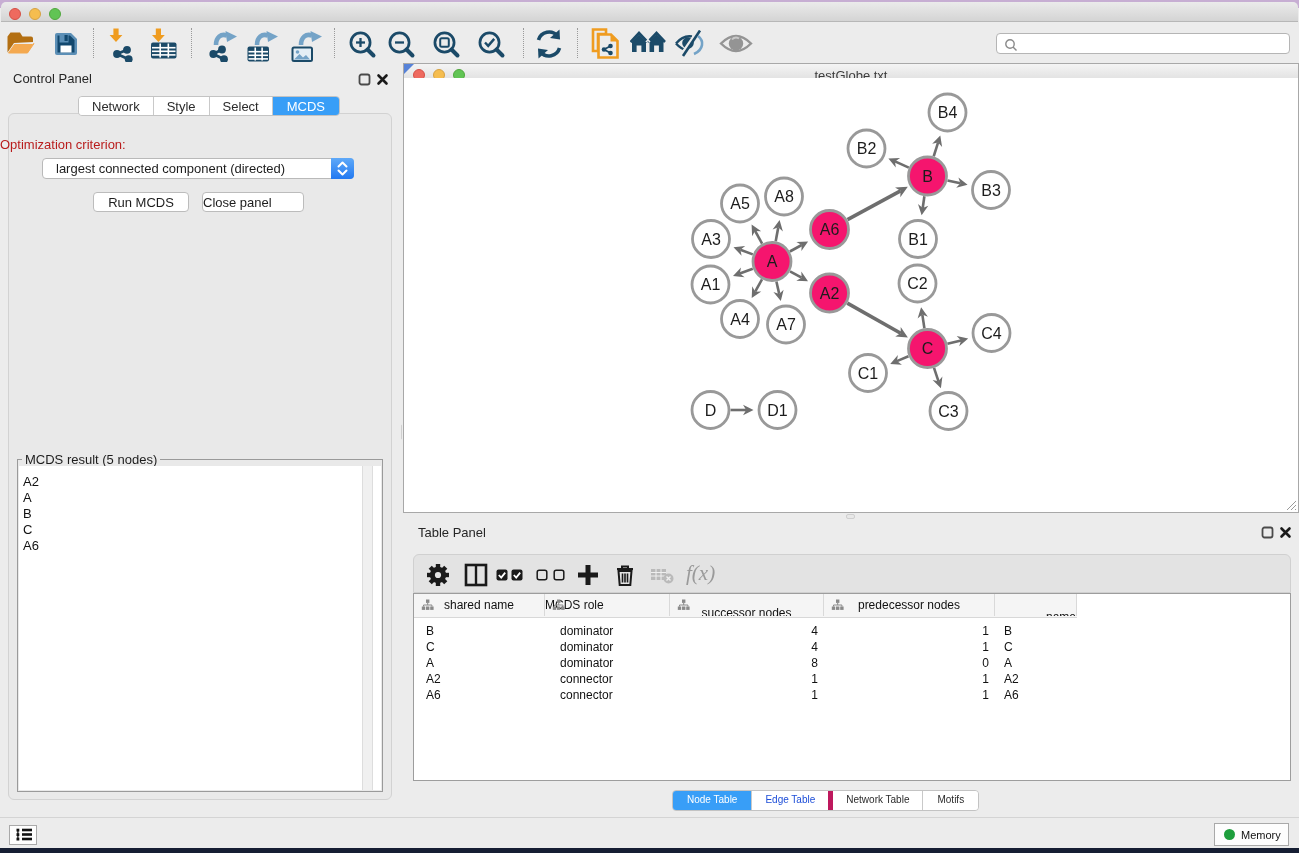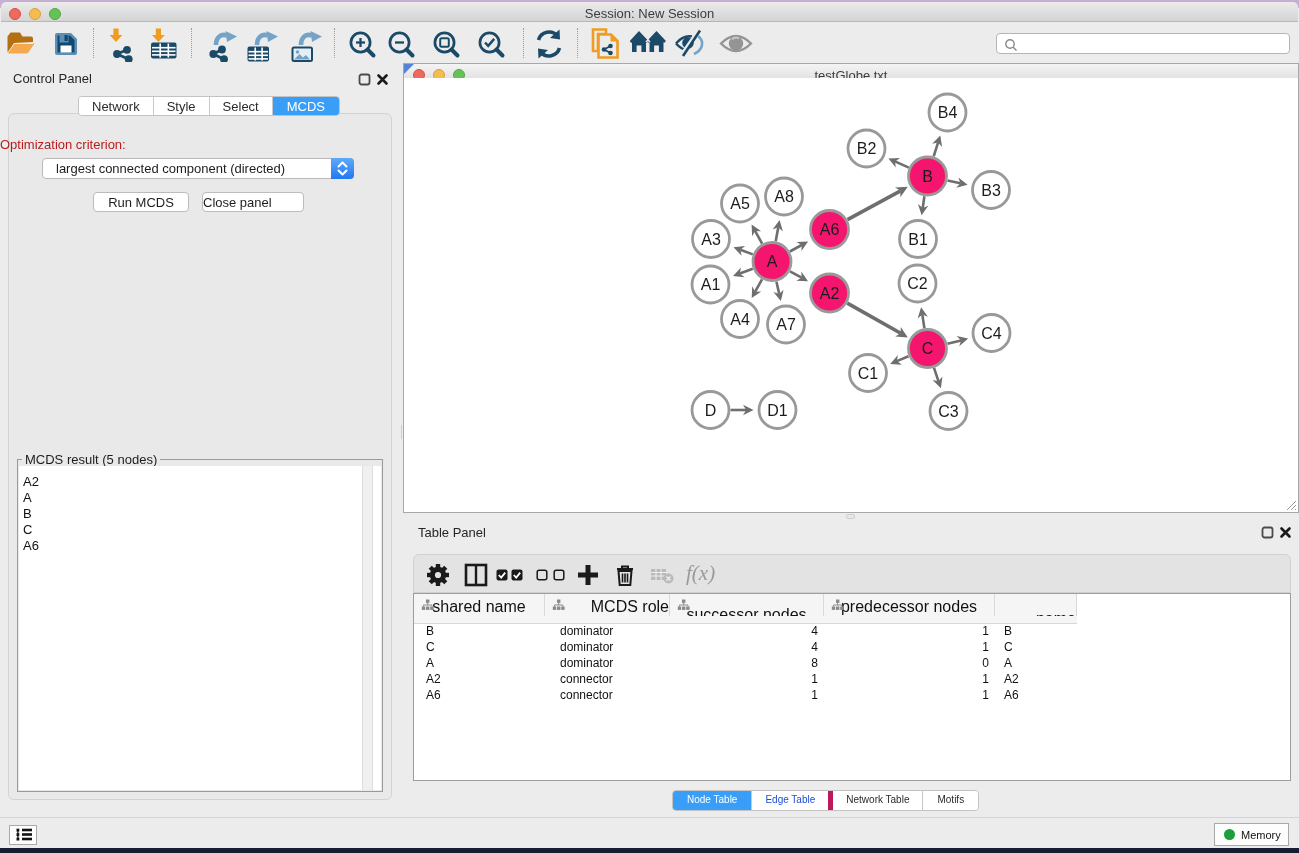--- a/index.html
+++ b/index.html
@@ -8,21 +8,20 @@
 </style></head><body>
 
 <div class="abs" style="left:0;top:0;width:1299px;height:3px;background:#c7aed3"></div>
 <div class="abs" style="left:0;top:0;width:3px;height:8px;background:#c7aed3"></div>
 <div class="abs" style="right:0;top:0;width:3px;height:8px;background:#c7aed3"></div>
 
 <div class="abs" style="left:1px;top:2px;width:1297px;height:20px;background:linear-gradient(#ebebeb,#d4d4d4);border-bottom:1px solid #b7b7b7;border-radius:5px 5px 0 0">
   <div class="tl" style="left:8px;background:#ee6a5f;border:0.5px solid #d55046"></div>
   <div class="tl" style="left:28px;background:#f5bd4f;border:0.5px solid #d6a243"></div>
   <div class="tl" style="left:48px;background:#61c454;border:0.5px solid #51a83e"></div>
-  <div class="abs" style="left:0;right:0;top:4px;text-align:center;font-size:13px;color:#3c3c3c">Session: New Session</div>
 </div>
 
 <div class="abs" style="left:0;top:22px;width:1299px;height:42px;background:#ececec">
 <svg class="abs" style="left:7px;top:10px" width="28" height="22" viewBox="0 0 28 22">
       <path d="M0.5 20.5 V4.5 L3.5 0.5 H13 L15.5 4.5 H24 a2 2 0 0 1 2 2 V10 L7 11 Z" fill="#b36f12"></path>
       <path d="M7.5 12.5 H25.5 L27 11.5 L20.5 21 H1.5 Z" fill="#f4a950" stroke="#f4a950" stroke-width="1" stroke-linejoin="round"></path>
     </svg>
     <svg class="abs" style="left:54px;top:9.5px" width="24" height="24" viewBox="0 0 24 24">
       <path d="M1 3 a2 2 0 0 1 2-2 H17 L23 7 V21 a2 2 0 0 1 -2 2 H3 a2 2 0 0 1 -2-2 Z" fill="#5c8fb6"></path>
       <path d="M3.5 3.5 H16 L20.5 8 V20.5 H3.5 Z" fill="#12486e"></path>
@@ -371,35 +370,35 @@
             <line x1="2" y1="14" x2="17" y2="14"></line>
           </g>
           <circle cx="19.5" cy="16.5" r="5" fill="#8a8a8a"></circle>
           <path d="M17.5 14.5 l4 4 M21.5 14.5 l-4 4" stroke="#fff" stroke-width="1.4"></path>
         </g>
       </svg>
       <div class="abs" style="left:272px;top:6px;font-family:'Liberation Serif',serif;font-style:italic;font-size:21px;color:#9a9a9a">f(x)</div>
   </div>
 
   <div class="abs" style="left:11px;top:74px;width:878px;height:188px;background:#fff;border:1px solid #9d9d9d">
-    <div class="abs" style="left:0;top:0;height:30px;width:663px;background:#f5f5f5;border-bottom:1px solid #d8d8d8;font-size:16px;color:#111">
+    <div class="abs" style="left:0;top:0;height:24px;width:663px;background:#f5f5f5;border-bottom:1px solid #d8d8d8;font-size:12px;color:#111">
       <div class="abs" style="left:0px;top:0;width:131px;height:22px;border-right:1px solid #d9d9d9;text-align:center;padding-top:4px;overflow:hidden;white-space:nowrap"><span style="position:absolute;left:7px;top:5px">
             <svg width="13" height="12" viewBox="0 0 13 12" style="vertical-align:-2px">
               <g fill="#8a8a8a">
                 <rect x="5" y="0.5" width="3.4" height="3.4"></rect>
                 <rect x="0.8" y="7.5" width="3.4" height="3.4"></rect>
                 <rect x="5" y="7.5" width="3.4" height="3.4"></rect>
                 <rect x="9.2" y="7.5" width="3.4" height="3.4"></rect>
               </g>
               <g stroke="#8a8a8a" stroke-width="1">
                 <path d="M6.7 4 v2 M2.5 7.5 v-1.5 h8.4 v1.5" fill="none"></path>
               </g>
             </svg>
           </span>shared name</div>
-        <div class="abs" style="left:131px;top:0;width:125px;height:22px;border-right:1px solid #d9d9d9;text-align:right;padding-top:4px;overflow:hidden;white-space:nowrap"><span style="position:absolute;left:7px;top:5px">
+        <div class="abs" style="left:131px;top:0;width:125px;height:22px;border-right:1px solid #d9d9d9;text-align:left;padding-top:4px;overflow:hidden;white-space:nowrap"><span style="position:absolute;left:7px;top:5px">
             <svg width="13" height="12" viewBox="0 0 13 12" style="vertical-align:-2px">
               <g fill="#8a8a8a">
                 <rect x="5" y="0.5" width="3.4" height="3.4"></rect>
                 <rect x="0.8" y="7.5" width="3.4" height="3.4"></rect>
                 <rect x="5" y="7.5" width="3.4" height="3.4"></rect>
                 <rect x="9.2" y="7.5" width="3.4" height="3.4"></rect>
               </g>
               <g stroke="#8a8a8a" stroke-width="1">
                 <path d="M6.7 4 v2 M2.5 7.5 v-1.5 h8.4 v1.5" fill="none"></path>
               </g>

